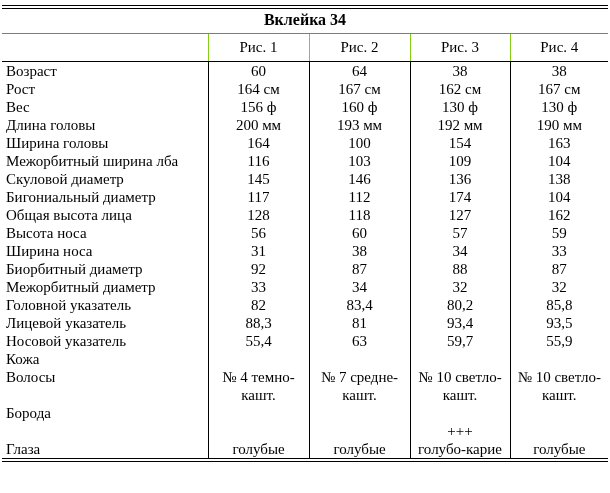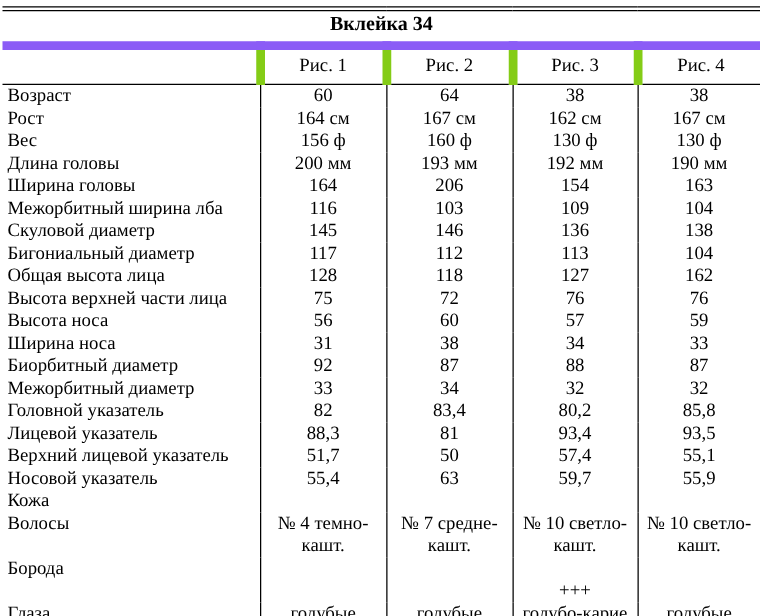--- a/index.html
+++ b/index.html
@@ -23,30 +23,30 @@
     width: 606px;
     font-size: 15px;
     border-top: 4px double #000;
     border-bottom: 4px double #000;
   }
   .title-cell {
     font-weight: bold;
     font-size: 16px;
     text-align: center;
     padding: 2px 0 4px 0;
-    border-bottom: 7px solid #8b5cf6;
+    border-bottom: 1px solid #8b5cf6;
   }
   #header-row th {
     font-weight: normal;
     text-align: center;
     padding: 5px 2px;
     border-bottom: 1px solid #000;
   }
   #header-row th + th {
-    border-left: 7px solid #84cc16;
+    border-left: 1px solid #84cc16;
   }
   tbody td {
     height: 18px;
     line-height: 18px;
     padding: 0 3px;
     vertical-align: top;
     overflow: hidden;
   }
   td.label {
     text-align: left;
@@ -106,21 +106,21 @@
         <tr>
           <td class="label">Длина головы</td>
           <td class="val">200 мм</td>
           <td class="val">193 мм</td>
           <td class="val">192 мм</td>
           <td class="val">190 мм</td>
         </tr>
         <tr>
           <td class="label">Ширина головы</td>
           <td class="val">164</td>
-          <td class="val">206</td>
+          <td class="val">100</td>
           <td class="val">154</td>
           <td class="val">163</td>
         </tr>
         <tr>
           <td class="label">Межорбитный ширина лба</td>
           <td class="val">116</td>
           <td class="val">103</td>
           <td class="val">109</td>
           <td class="val">104</td>
         </tr>
@@ -128,38 +128,31 @@
           <td class="label">Скуловой диаметр</td>
           <td class="val">145</td>
           <td class="val">146</td>
           <td class="val">136</td>
           <td class="val">138</td>
         </tr>
         <tr>
           <td class="label">Бигониальный диаметр</td>
           <td class="val">117</td>
           <td class="val">112</td>
-          <td class="val">113</td>
+          <td class="val">174</td>
           <td class="val">104</td>
         </tr>
         <tr>
           <td class="label">Общая высота лица</td>
           <td class="val">128</td>
           <td class="val">118</td>
           <td class="val">127</td>
           <td class="val">162</td>
         </tr>
         <tr>
-          <td class="label">Высота верхней части лица</td>
-          <td class="val">75</td>
-          <td class="val">72</td>
-          <td class="val">76</td>
-          <td class="val">76</td>
-        </tr>
-        <tr>
           <td class="label">Высота носа</td>
           <td class="val">56</td>
           <td class="val">60</td>
           <td class="val">57</td>
           <td class="val">59</td>
         </tr>
         <tr>
           <td class="label">Ширина носа</td>
           <td class="val">31</td>
           <td class="val">38</td>
@@ -188,27 +181,20 @@
           <td class="val">85,8</td>
         </tr>
         <tr>
           <td class="label">Лицевой указатель</td>
           <td class="val">88,3</td>
           <td class="val">81</td>
           <td class="val">93,4</td>
           <td class="val">93,5</td>
         </tr>
         <tr>
-          <td class="label">Верхний лицевой указатель</td>
-          <td class="val">51,7</td>
-          <td class="val">50</td>
-          <td class="val">57,4</td>
-          <td class="val">55,1</td>
-        </tr>
-        <tr>
           <td class="label">Носовой указатель</td>
           <td class="val">55,4</td>
           <td class="val">63</td>
           <td class="val">59,7</td>
           <td class="val">55,9</td>
         </tr>
         <tr>
           <td class="label">Кожа</td>
           <td class="val"></td>
           <td class="val"></td>

